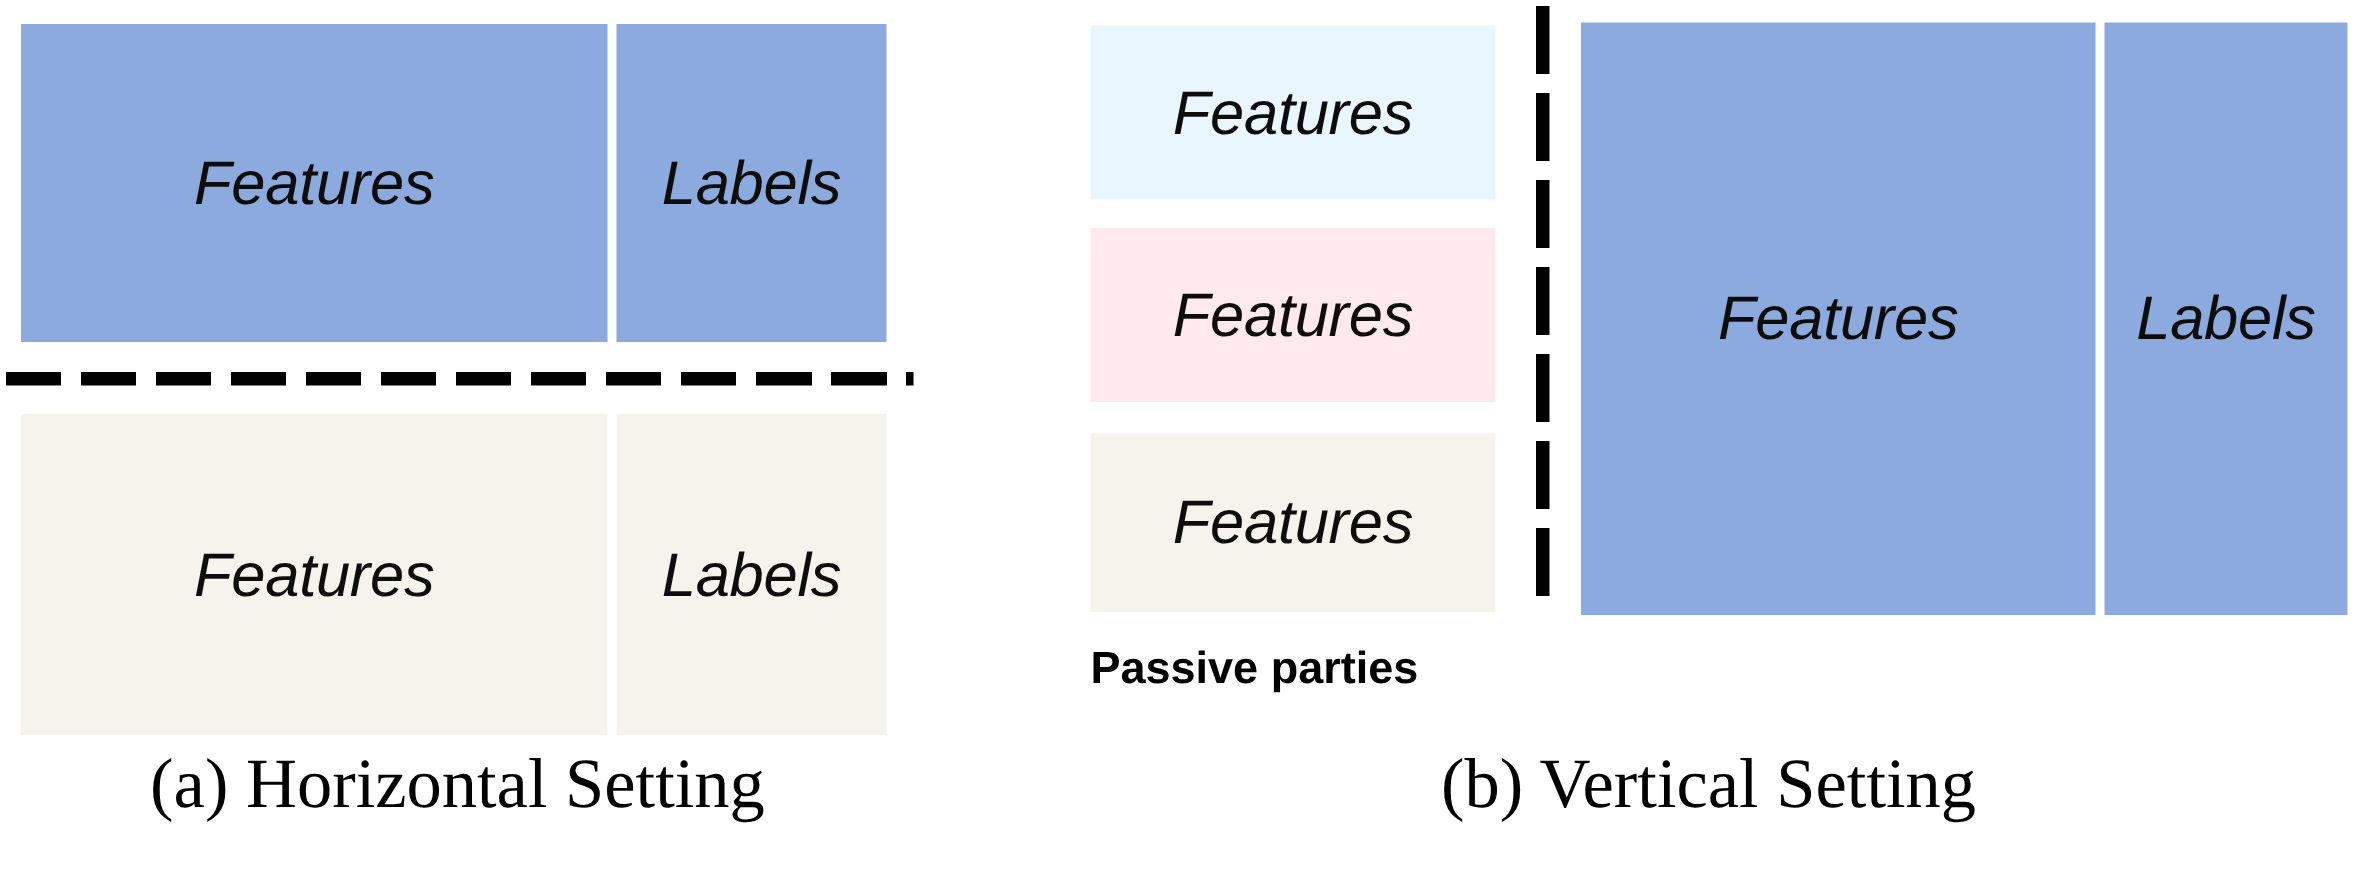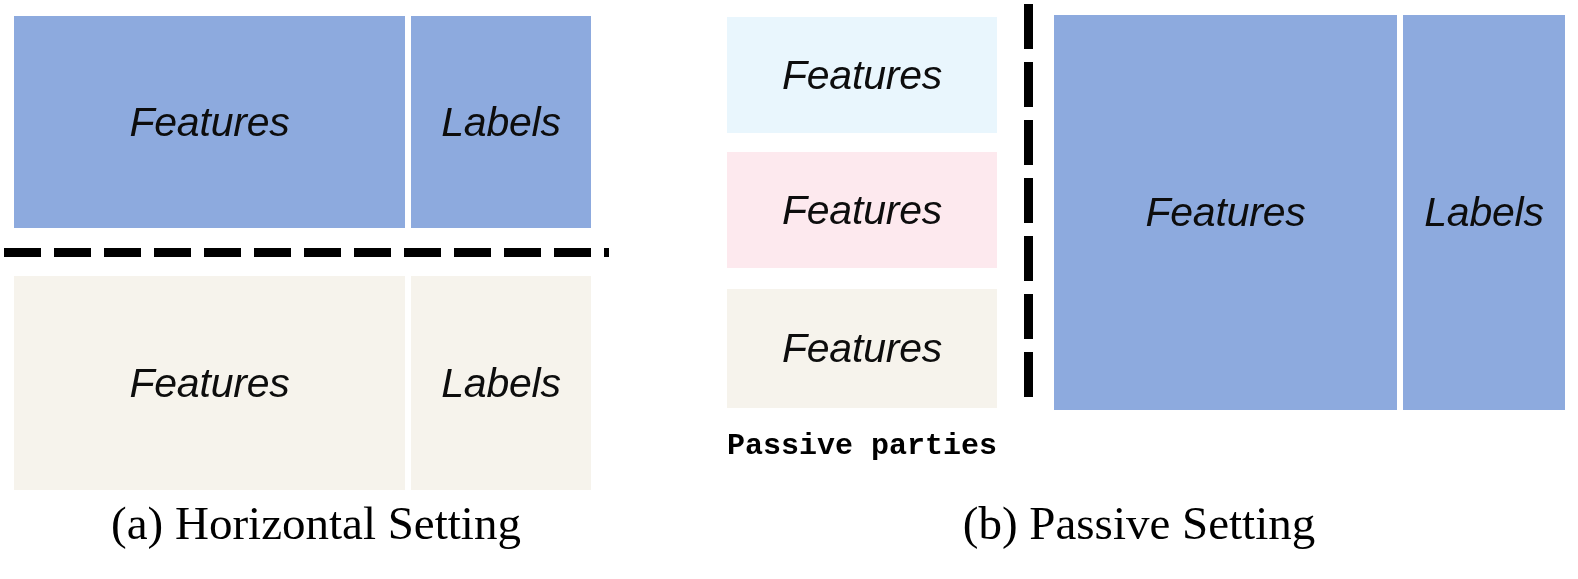--- a/index.html
+++ b/index.html
@@ -82,43 +82,43 @@
       rgba(0,0,0,0) 58px
     );
   }
 
   #b-features { left: 1054px; top: 15px; width: 343px; height: 395px; background: #8daade; }
   #b-labels   { left: 1403px; top: 15px; width: 162px; height: 395px; background: #8daade; }
 
   
   .party-label {
     position: absolute;
-    font-family: Liberation Mono, monospace;
+    font-family: Liberation Sans, sans-serif;
     font-size: 30px;
     font-weight: 700;
     color: #000000;
     line-height: 1;
     white-space: nowrap;
-    text-align: right;
+    text-align: left;
   }
   #label-passive { left: 727px; top: 431px; width: 270px; }
   #label-active  { left: 1054px; top: 431px; width: 511px; }
 
   
   .caption {
     position: absolute;
     font-family: "Liberation Serif", serif;
     font-size: 47px;
     font-weight: 400;
     color: #000000;
     line-height: 1;
     white-space: nowrap;
     text-align: center;
   }
-  #caption-a { left: 11px;   top: 500px; width: 610px; }
+  #caption-a { left: 0px;   top: 500px; width: 610px; }
   #caption-b { left: 700px; top: 500px; width: 878px; }
 </style>
 </head>
 <body>
 
 <div class="stage">
 
   <div class="box" id="a-features-top">
     <span class="box-label">Features</span>
   </div>
@@ -157,15 +157,15 @@
     <span class="box-label">Features</span>
   </div>
 
   <div class="box" id="b-labels">
     <span class="box-label">Labels</span>
   </div>
 
   <div class="party-label" id="label-passive">Passive parties</div>
 
 
-  <div class="caption" id="caption-b">(b) Passive Setting</div>
+  <div class="caption" id="caption-b">(b) Vertical Setting</div>
 
 </div>
 
 </body></html>

